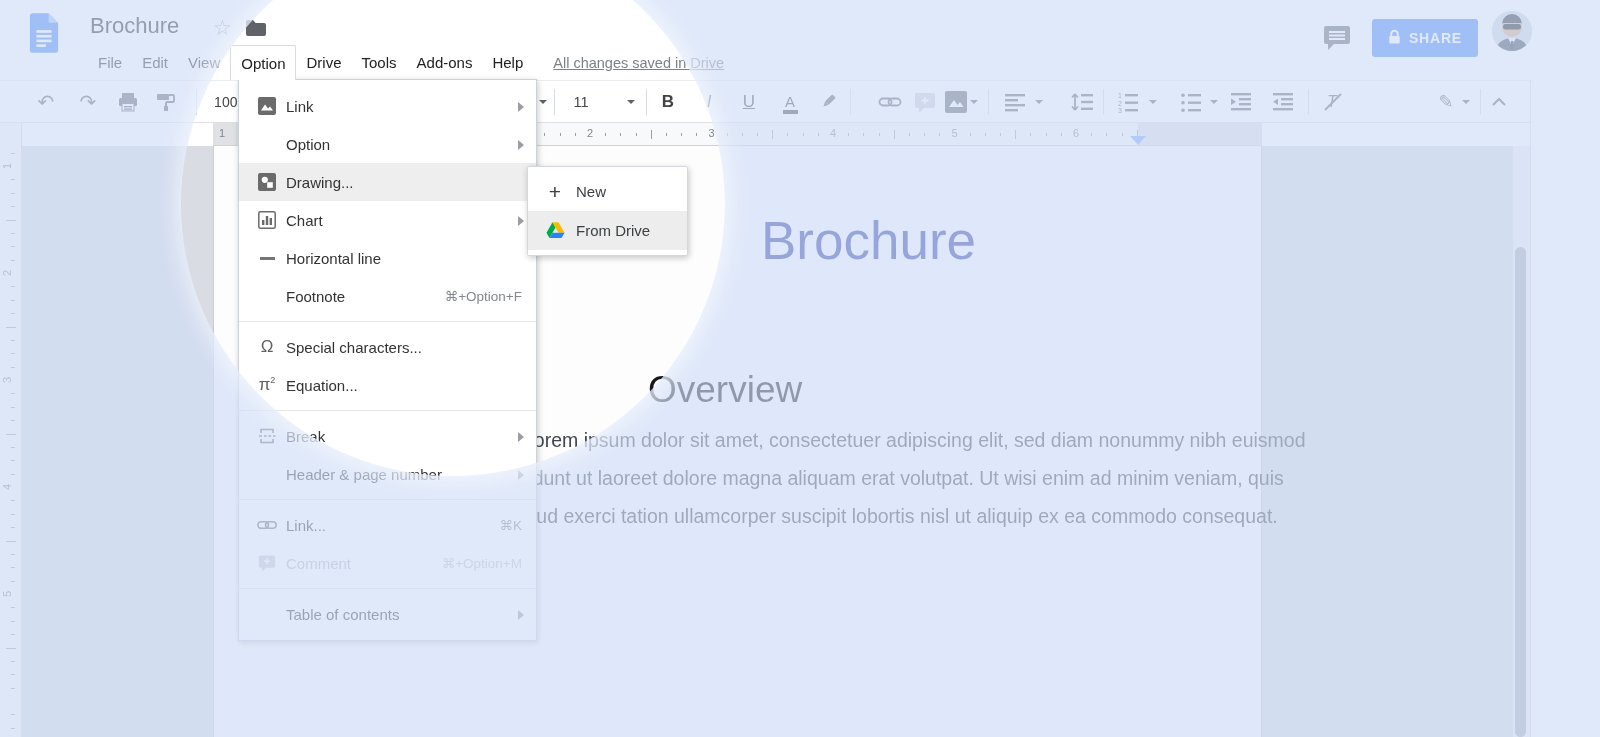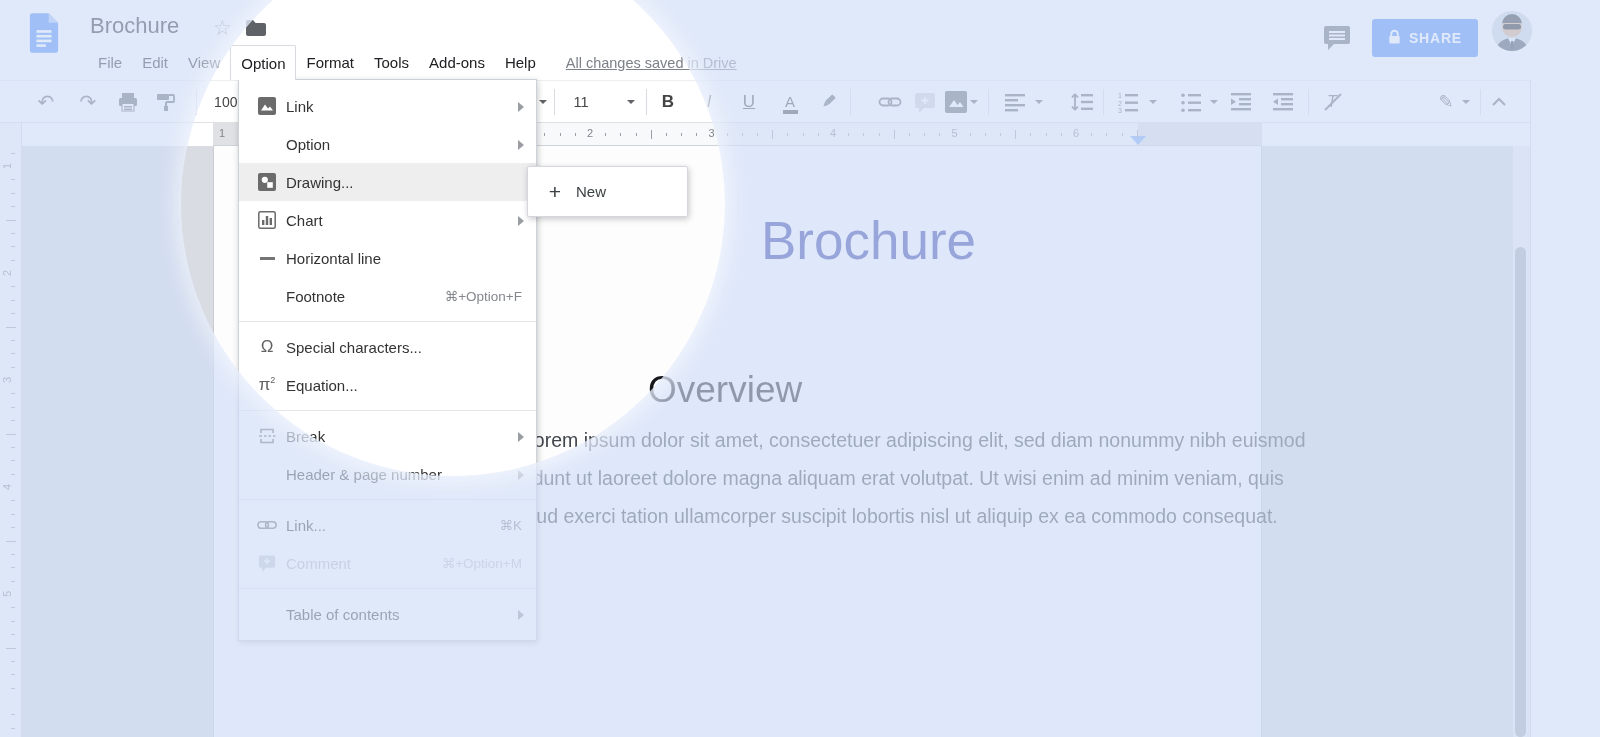--- a/index.html
+++ b/index.html
@@ -100,21 +100,21 @@
   <div class="abs" id="folder">
     <svg width="22" height="18" viewBox="0 0 22 18">
         <path d="M1 3 a2 2 0 0 1 2-2 h5 l2.5 3 H19 a2 2 0 0 1 2 2 v9 a2 2 0 0 1 -2 2 H3 a2 2 0 0 1 -2-2z" fill="#5f6368"></path>
       </svg>
   </div>
   <div class="abs" id="menubar">
       <div class="mb-item">File</div>
       <div class="mb-item">Edit</div>
       <div class="mb-item">View</div>
       <div class="mb-item open">Option</div>
-      <div class="mb-item">Format</div>
+      <div class="mb-item">Drive</div>
       <div class="mb-item">Tools</div>
       <div class="mb-item">Add-ons</div>
       <div class="mb-item">Help</div>
       <div id="saved-status">All changes saved in Drive</div>
     </div>
   <div class="abs" id="top-comment">
     <svg width="30" height="30" viewBox="0 0 30 30">
         <path d="M4 2 h22 a2 2 0 0 1 2 2 v14 a2 2 0 0 1 -2 2 H12 l-6 6 v-6 H4 a2 2 0 0 1 -2 -2 V4 a2 2 0 0 1 2-2z" fill="#5f6368"></path>
         <rect x="7" y="7" width="16" height="2" fill="#fff"></rect>
         <rect x="7" y="10.5" width="16" height="2" fill="#fff"></rect>
@@ -554,15 +554,25 @@
       <span class="mi-arrow"></span>
     </div>
   </div>
 <div class="abs" id="drawing-submenu">
     <div class="sub-item">
       <span class="sub-icon">
         <span class="plus-glyph">+</span>
       </span>
       <span class="sub-label">New</span>
     </div>
+    <div class="sub-item highlight">
+      <span class="sub-icon">
+        <svg width="19" height="17" viewBox="0 0 24 21">
+          <path d="M8.2 0 L0.6 13.2 L4.4 20 L12 6.8z" fill="#00ac47"></path>
+          <path d="M8.2 0 h7.6 L23.4 13.2 h-7.6z" fill="#ffba00"></path>
+          <path d="M4.4 20 L8.2 13.2 h15.2 L19.6 20z" fill="#2684fc"></path>
+        </svg>
+      </span>
+      <span class="sub-label">From Drive</span>
+    </div>
   </div>
 
 <div class="abs" id="spotlight"></div>
 
 </body></html>

